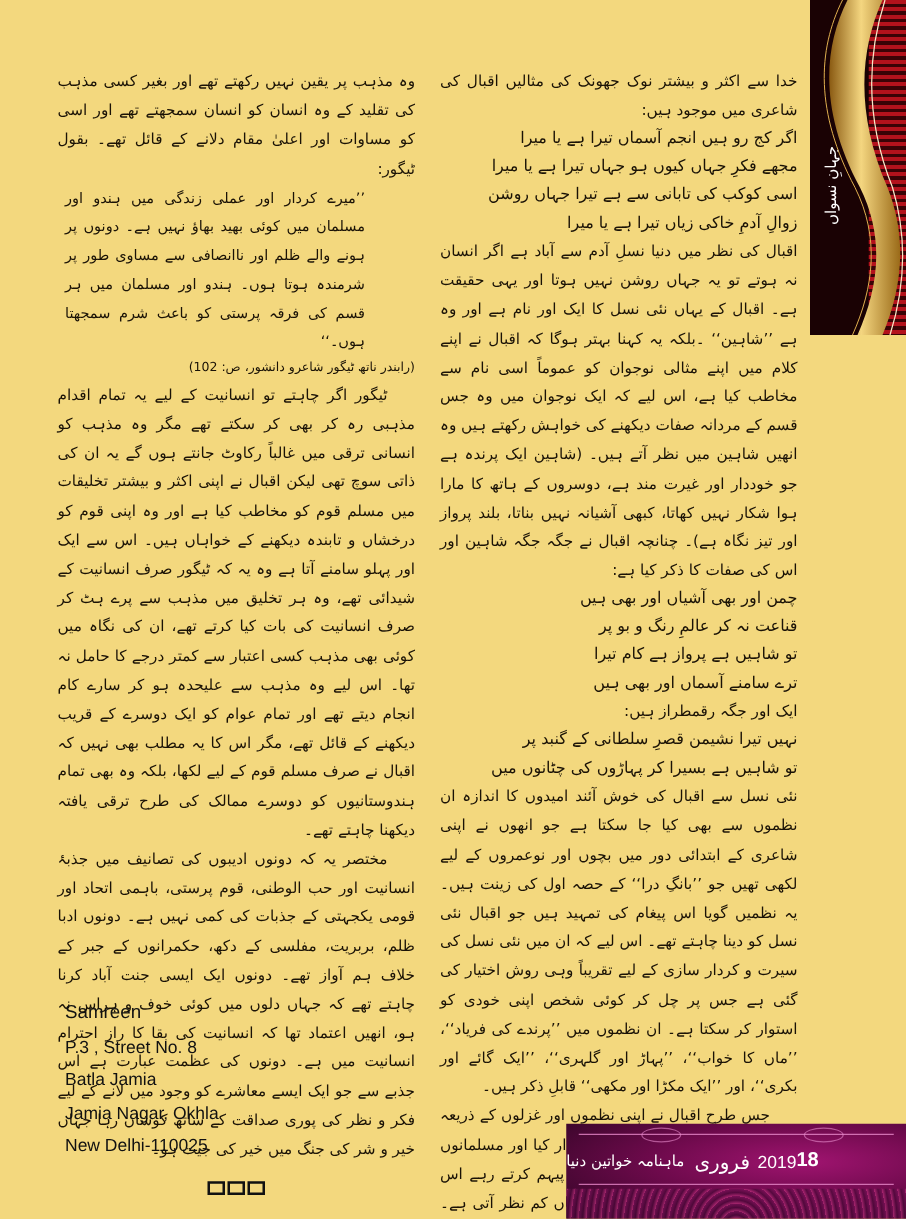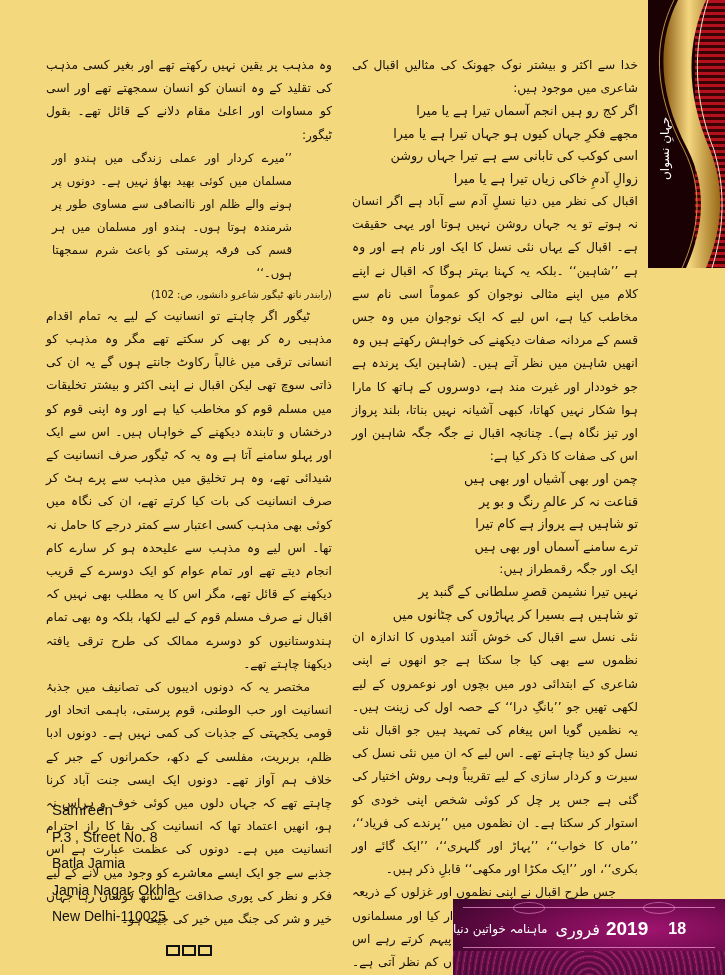--- a/index.html
+++ b/index.html
@@ -62,21 +62,21 @@
   .footer .rule.top { top:8px; }
   .footer .rule.bottom { top:48px; }
   .footer .orn { position:absolute; top:3px; width:30px; height:10px; border:1px solid #e88acb; border-radius:50%; opacity:.6; }
   .footer .bar {
     position:absolute; left:0; right:0; top:16px; height:28px;
     display:flex; align-items:center; justify-content:flex-start; direction:ltr;
     color:#fff;
   }
   .footer .mag { font-size:12px; margin-right:8px; direction:rtl; }
   .footer .month { font-size:16px; margin-right:6px; direction:rtl; }
-  .footer .year { font-family:"Liberation Sans", sans-serif; font-weight:bold; font-size:19px; margin-right:20px; }
+  .footer .year { font-family:"Liberation Sans", sans-serif; font-weight:normal; font-size:14px; }
   .footer .pg { font-family:"Liberation Sans", sans-serif; font-weight:bold; font-size:16px; }
   .footer .lace {
     position:absolute; left:0; right:0; top:52px; height:30px;
     background:repeating-radial-gradient(circle at 50% 100%, #c0307e 0px, #4a0838 3px, #7a1258 6px);
     opacity:.7;
   }
 </style>
 </head>
 <body>
 

